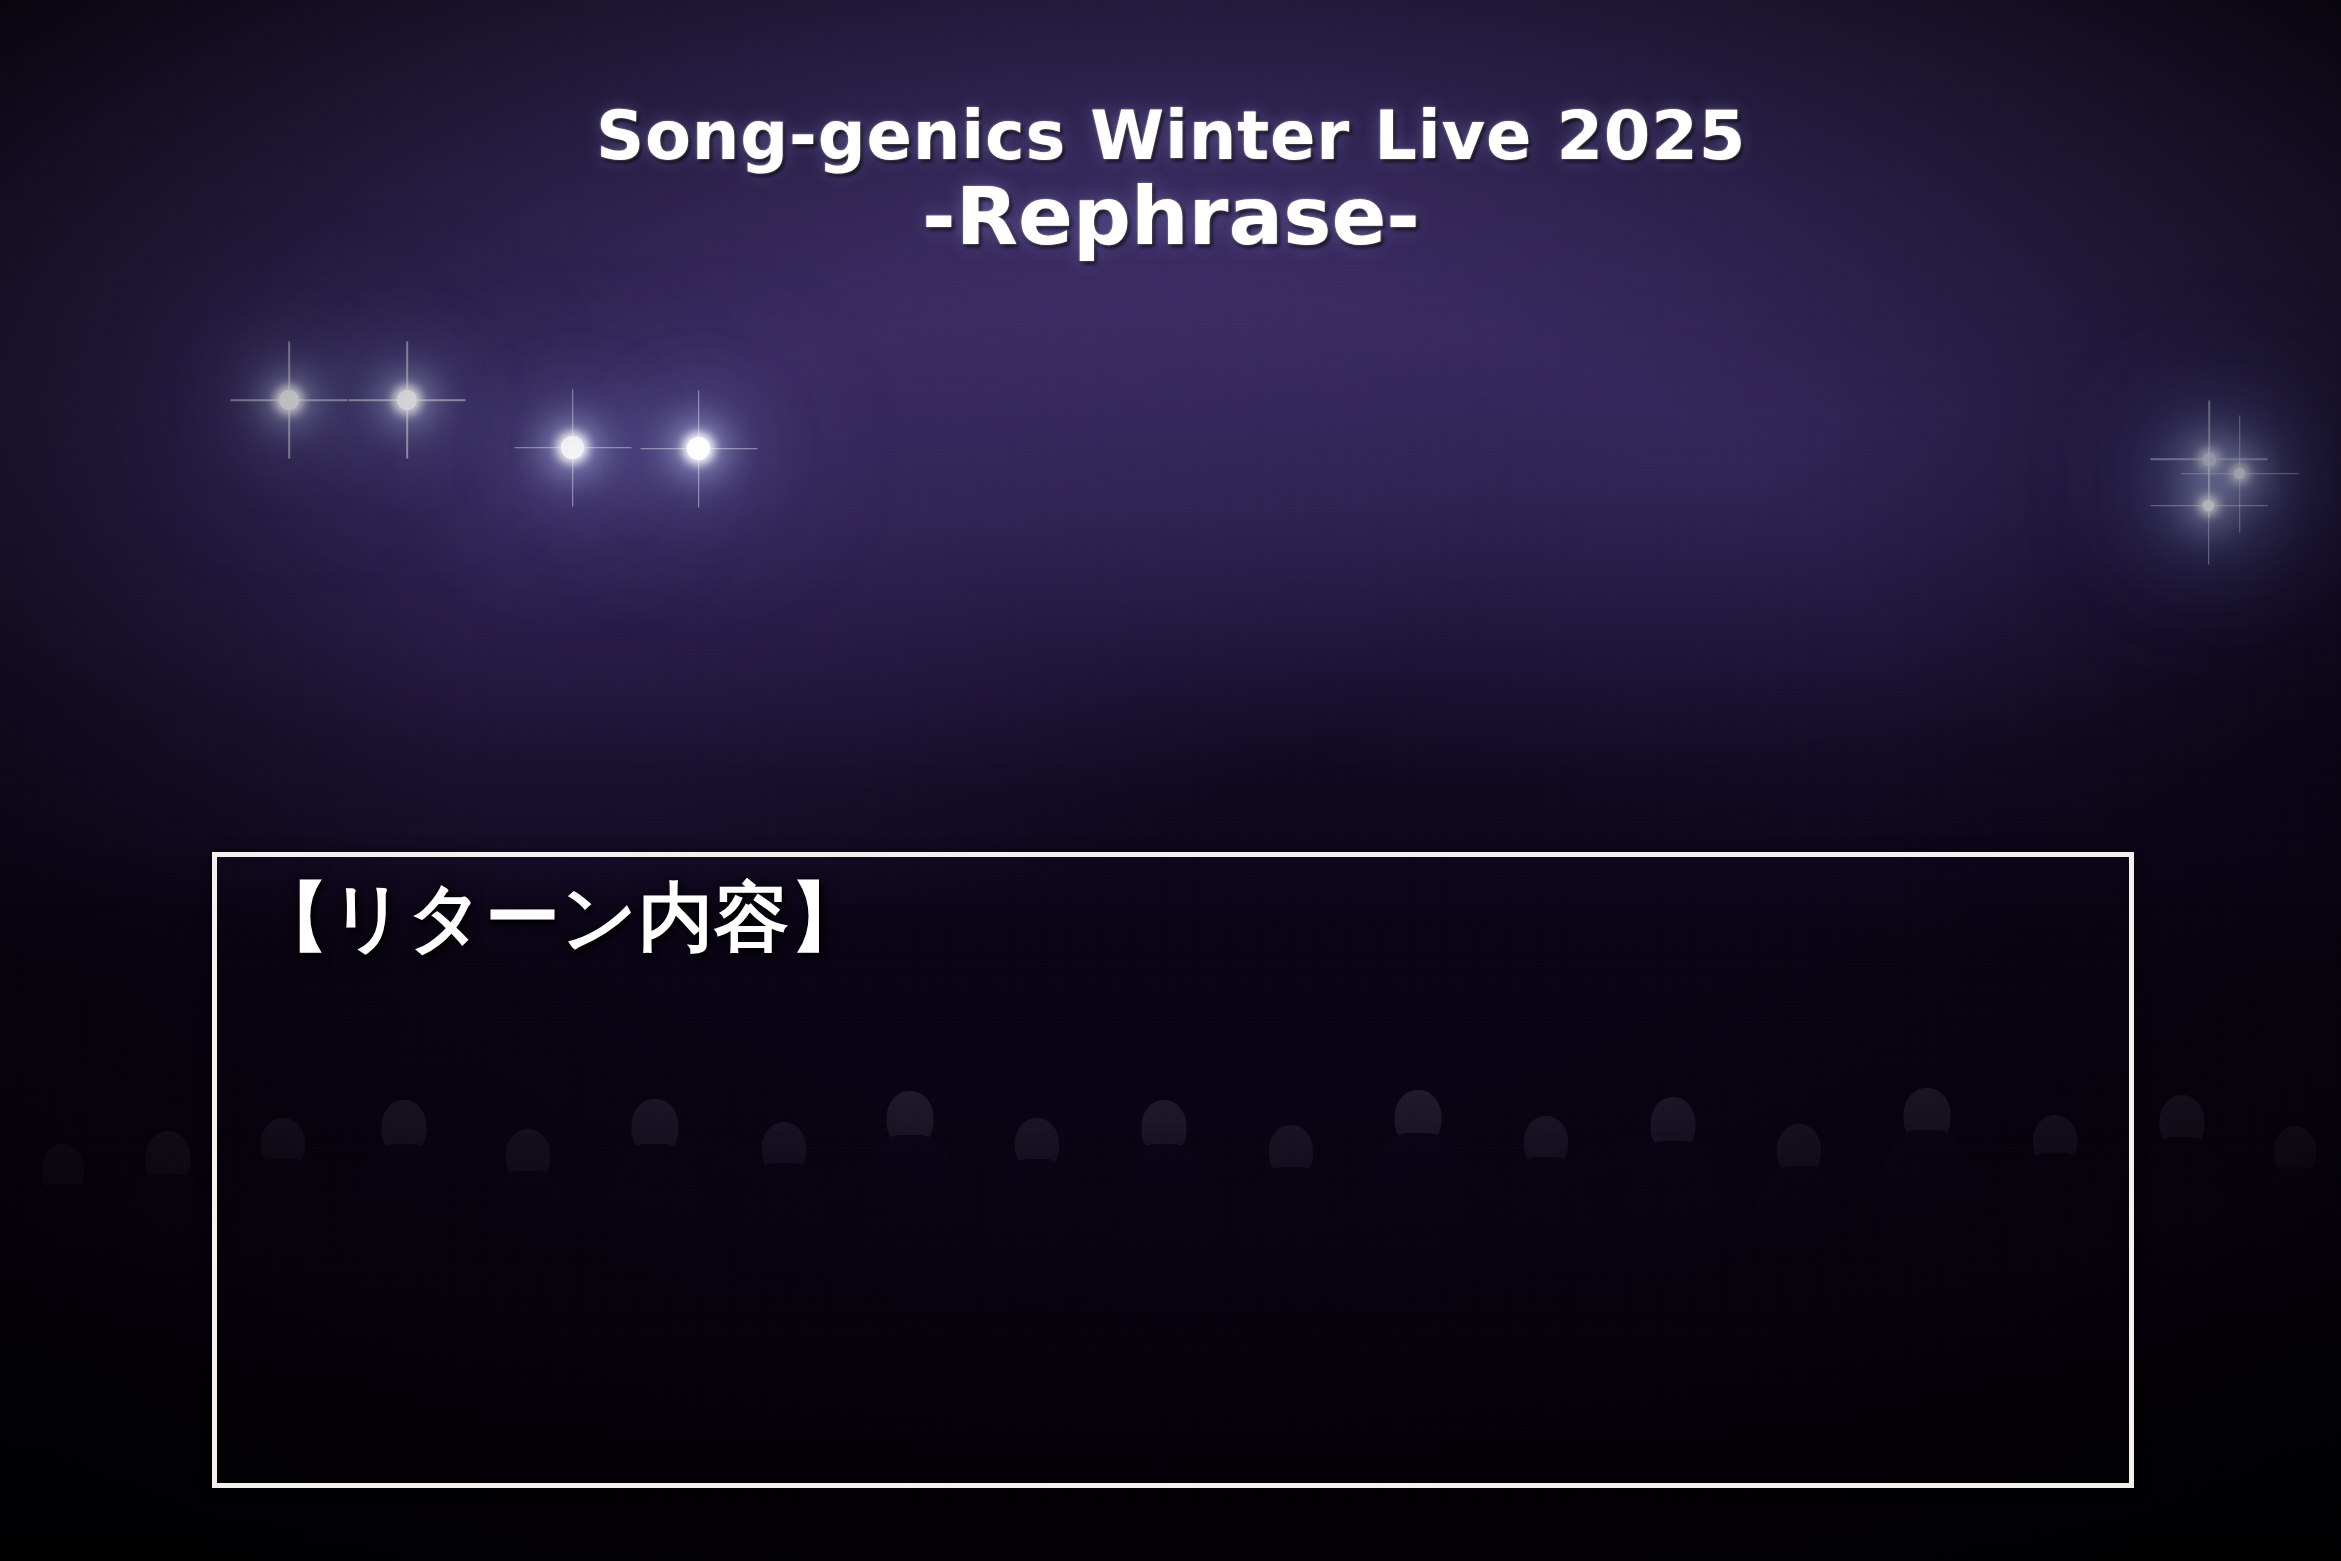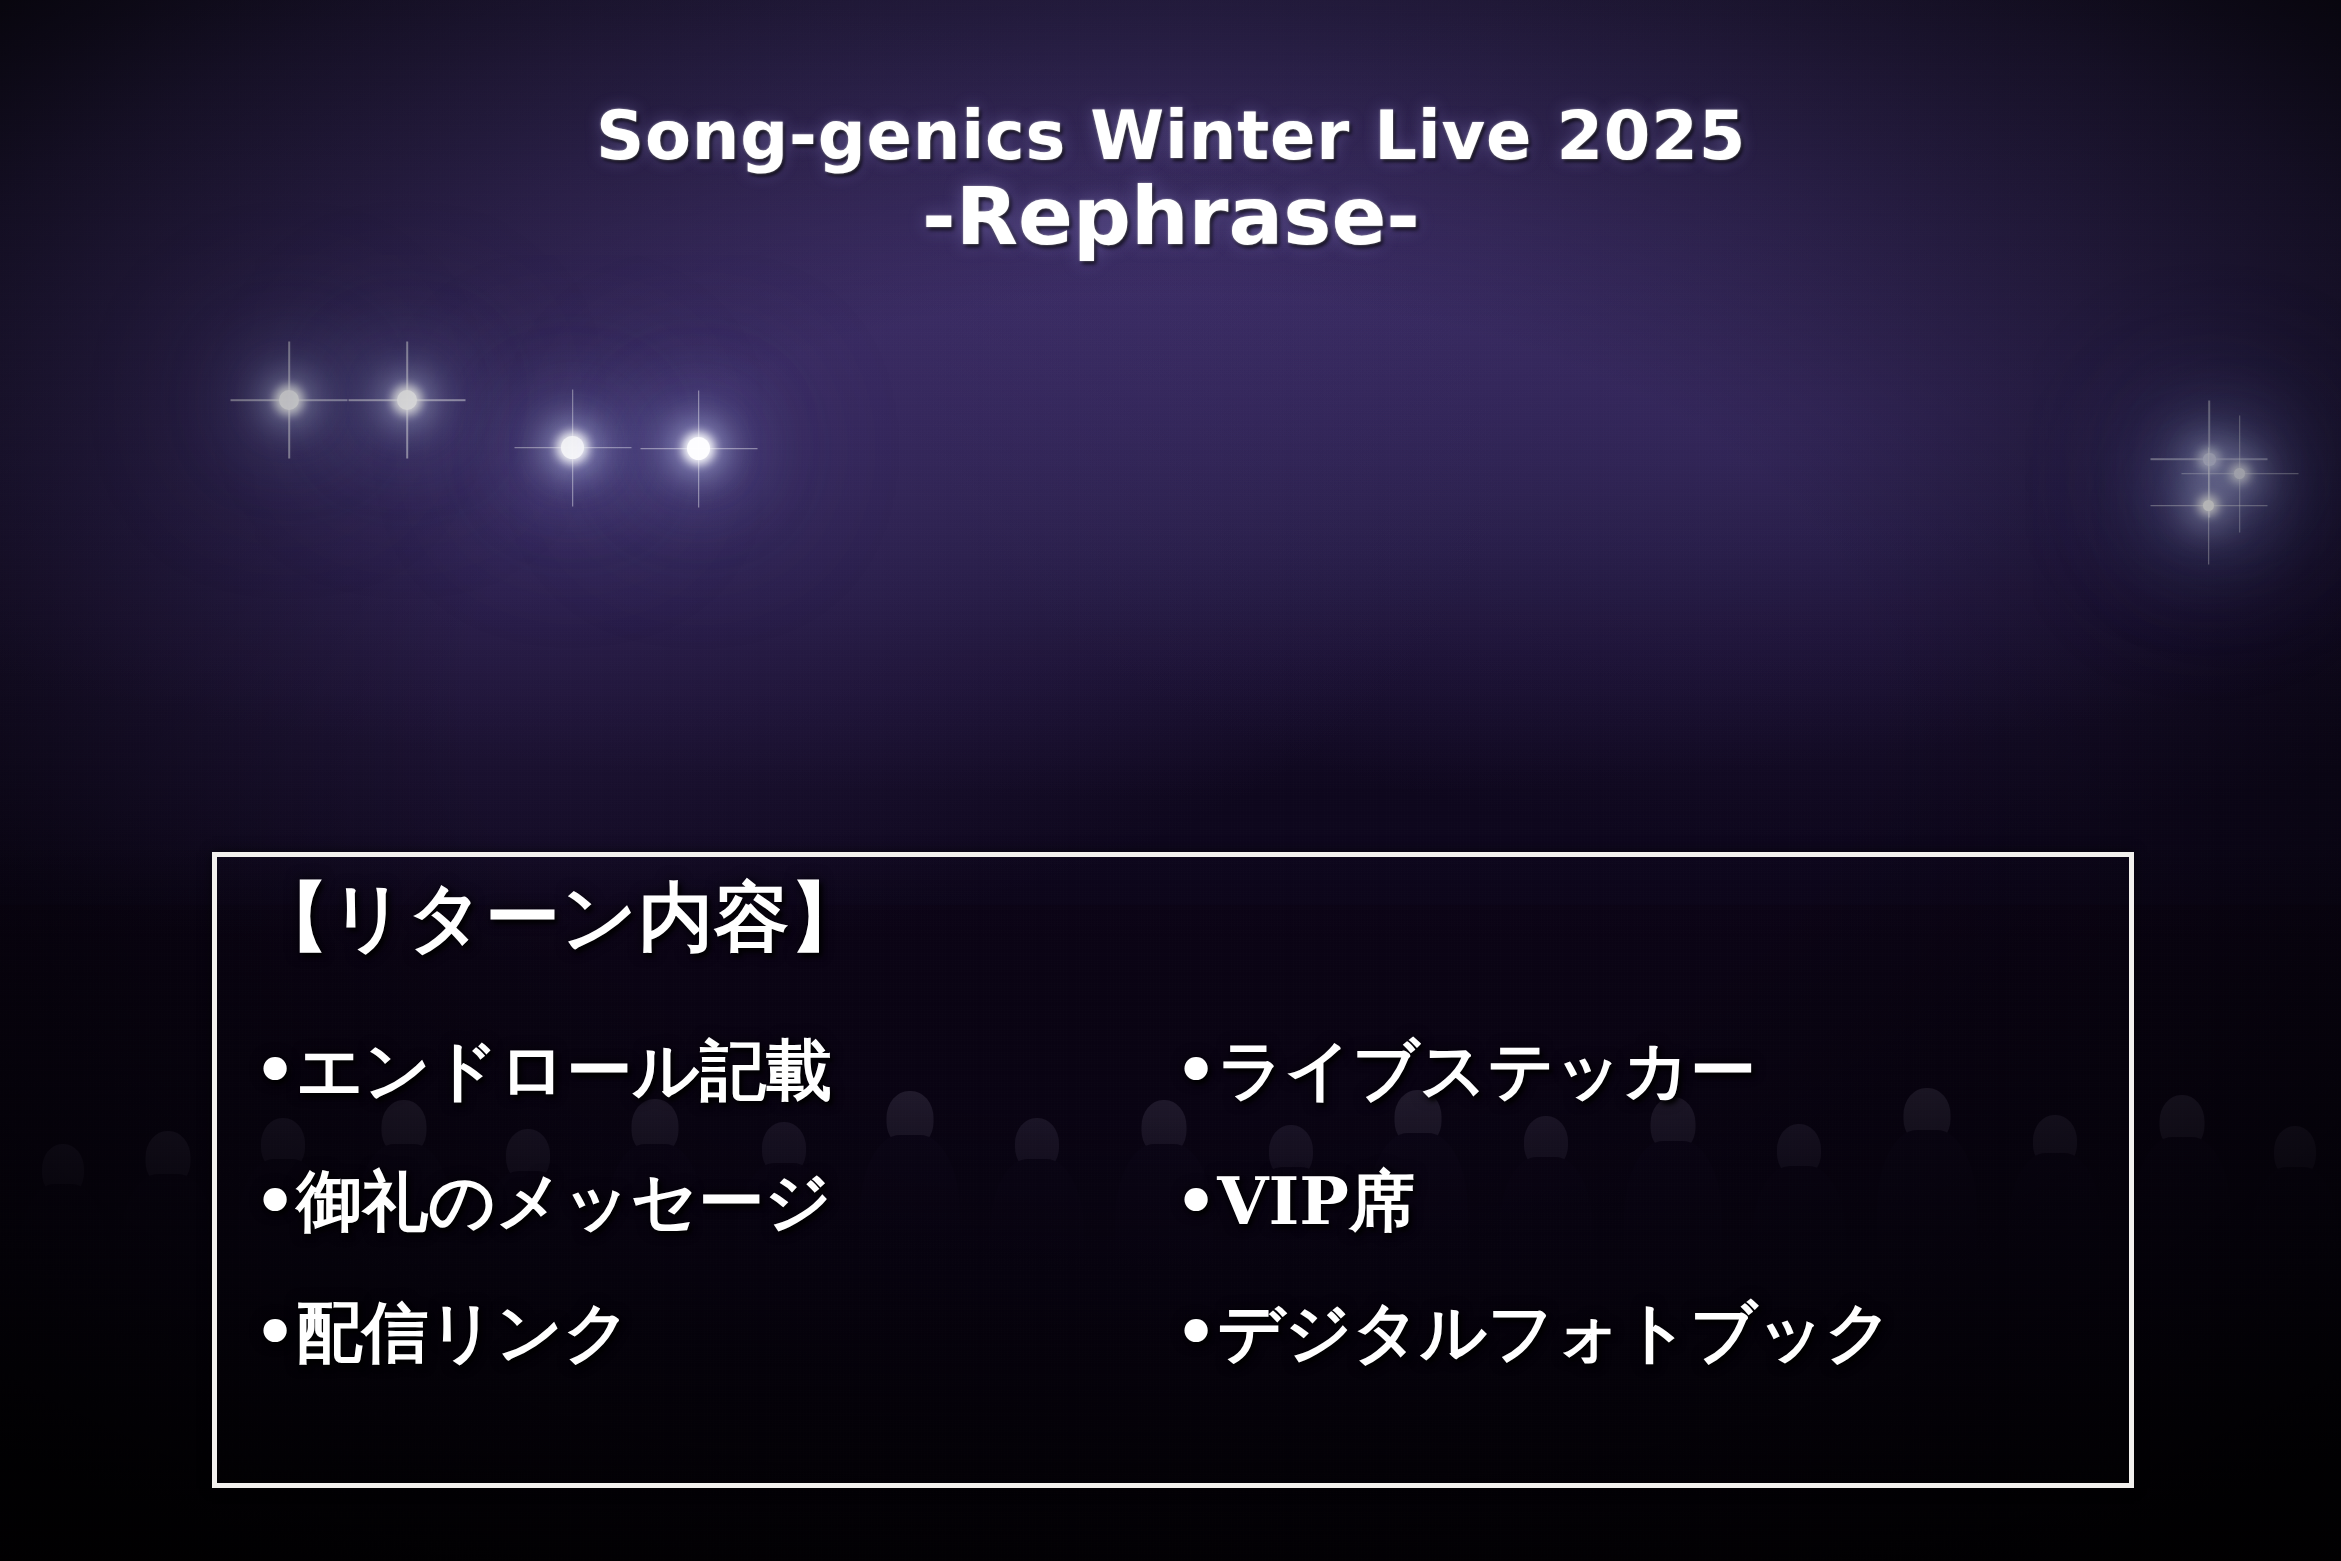--- a/index.html
+++ b/index.html
@@ -365,26 +365,16 @@
 
   <div class="title-block">
     <div class="title-line1">Song-genics Winter Live 2025</div>
     <div class="title-line2">-Rephrase-</div>
   </div>
 
 
   <div class="return-box">
     <div class="return-heading">【リターン内容】</div>
 
-    <div class="return-grid">
-      <div class="return-item">•エンドロール記載</div>
-      <div class="return-item">•ライブステッカー</div>
-
-      <div class="return-item">•御礼のメッセージ</div>
-      <div class="return-item">•VIP席</div>
-
-      <div class="return-item">•配信リンク</div>
-      <div class="return-item">•デジタルフォトブック</div>
-    </div>
   </div>
 
 </div>
 
 
 </body></html>

